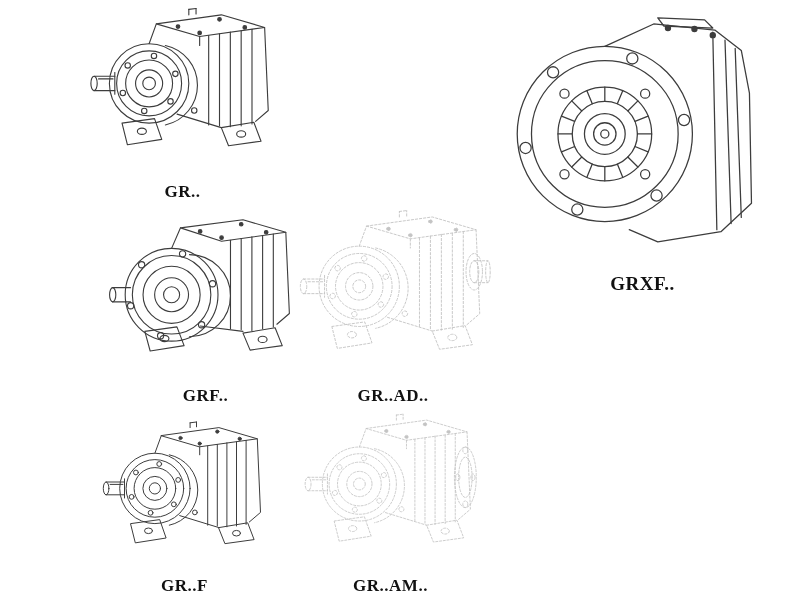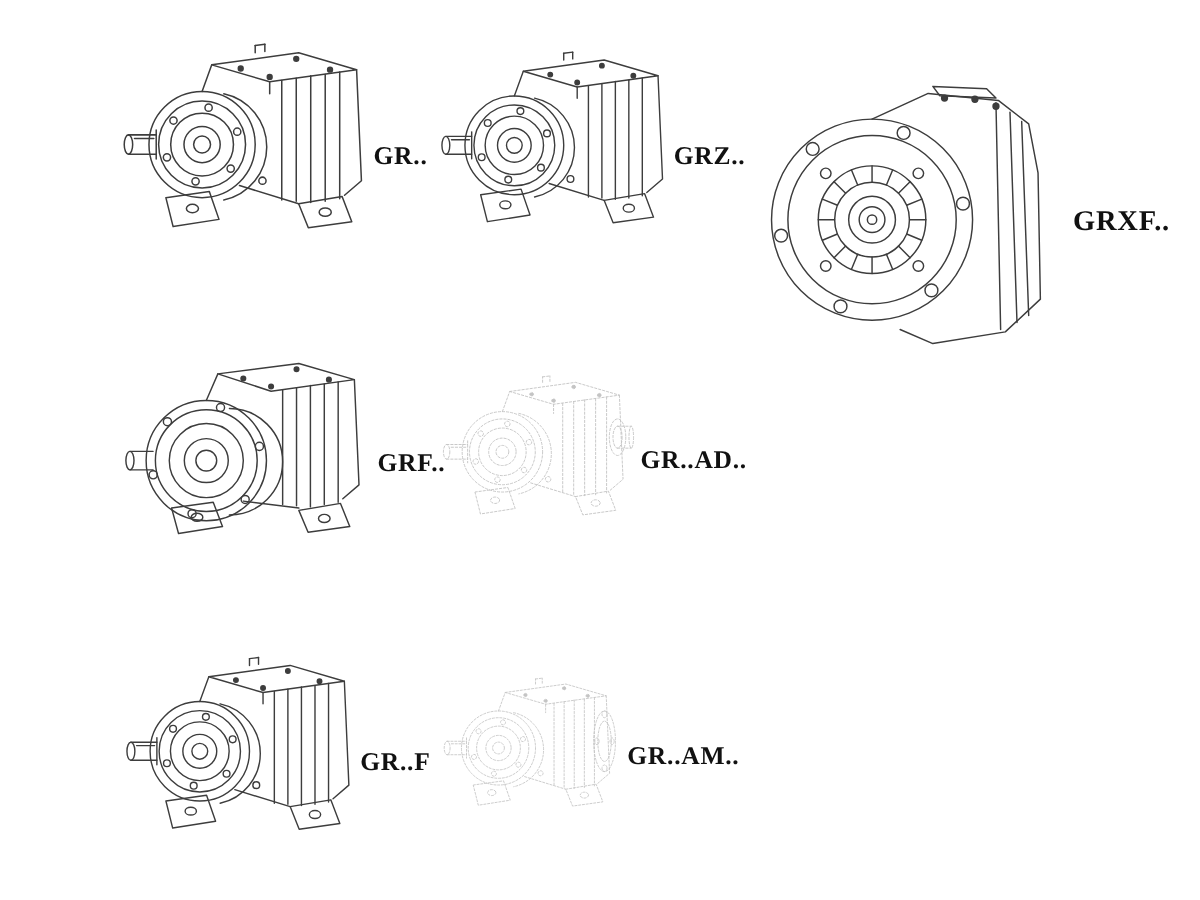--- a/index.html
+++ b/index.html
@@ -1,41 +1,41 @@
 <!DOCTYPE html>
 <html style="--bg: #ffffff; --line: #3d3d3d; --phantom: #c4c4c4; --ink: #111111;"><head>
 <meta charset="utf-8">
 <style>
   html,body{margin:0;padding:0;background:#fff;}
   #stage{
     position:relative;width:800px;height:600px;background:var(--bg,#fff);
     overflow:hidden;font-family:"Liberation Serif","DejaVu Serif",serif;
   }
-  .fig{position:absolute;display:flex;flex-direction:row;align-items:center;margin:0;}
+  .fig{position:absolute;display:flex;flex-direction:column;align-items:center;margin:0;}
   .fig svg.art{
     width:100%;height:calc(100% - 24px);
     color:var(--line,#3d3d3d);
     stroke:currentColor;fill:none;stroke-width:1.25;
     stroke-linecap:round;stroke-linejoin:round;
   }
   .fig.phantom svg.art{
     color:var(--phantom,#c4c4c4);
     stroke-dasharray:2.5 2;stroke-width:1;
   }
   .fig figcaption{
     height:24px;line-height:24px;
     font-weight:700;font-size:17px;letter-spacing:.5px;
     color:var(--ink,#111);white-space:nowrap;
   }
   .fig.big figcaption{font-size:19px;}
   
   #fig-gr    {left:80px;  top:4px;   width:205px; height:200px;}
   #fig-grz   {left:292px; top:4px;   width:205px; height:200px;}
   #fig-grxf  {left:505px; top:0px;   width:275px; height:296px;}
-  #fig-grf   {left:82px;  top:210px; width:215px; height:198px;}
+  #fig-grf   {left:98px;  top:210px; width:215px; height:198px;}
   #fig-grad  {left:288px; top:206px; width:210px; height:202px;}
   #fig-grff  {left:82px;  top:418px; width:205px; height:180px;}
   #fig-gram  {left:288px; top:410px; width:205px; height:188px;text-align:right;}
   #fig-grx   {left:498px; top:298px; width:285px; height:292px;}
 </style>
 </head>
 <body>
 
 <svg width="0" height="0" style="position:absolute" aria-hidden="true">
   <defs>
@@ -212,26 +212,20 @@
 
 <div id="stage">
 
   <figure class="fig" id="fig-gr">
     <svg class="art" viewBox="0 0 210 195">
         <use href="#sym-helical"></use>
       </svg>
     <figcaption>GR..</figcaption>
   </figure>
 
-  <figure class="fig" id="fig-grz">
-    <svg class="art" viewBox="0 0 210 195">
-        <use href="#sym-helical"></use>
-      </svg>
-    <figcaption>GRZ..</figcaption>
-  </figure>
 
   <figure class="fig big" id="fig-grxf">
     <svg class="art" viewBox="0 0 270 260">
         <use href="#sym-front-flange"></use>
       </svg>
     <figcaption>GRXF..</figcaption>
   </figure>
 
   <figure class="fig" id="fig-grf">
     <svg class="art" viewBox="0 0 220 195">

